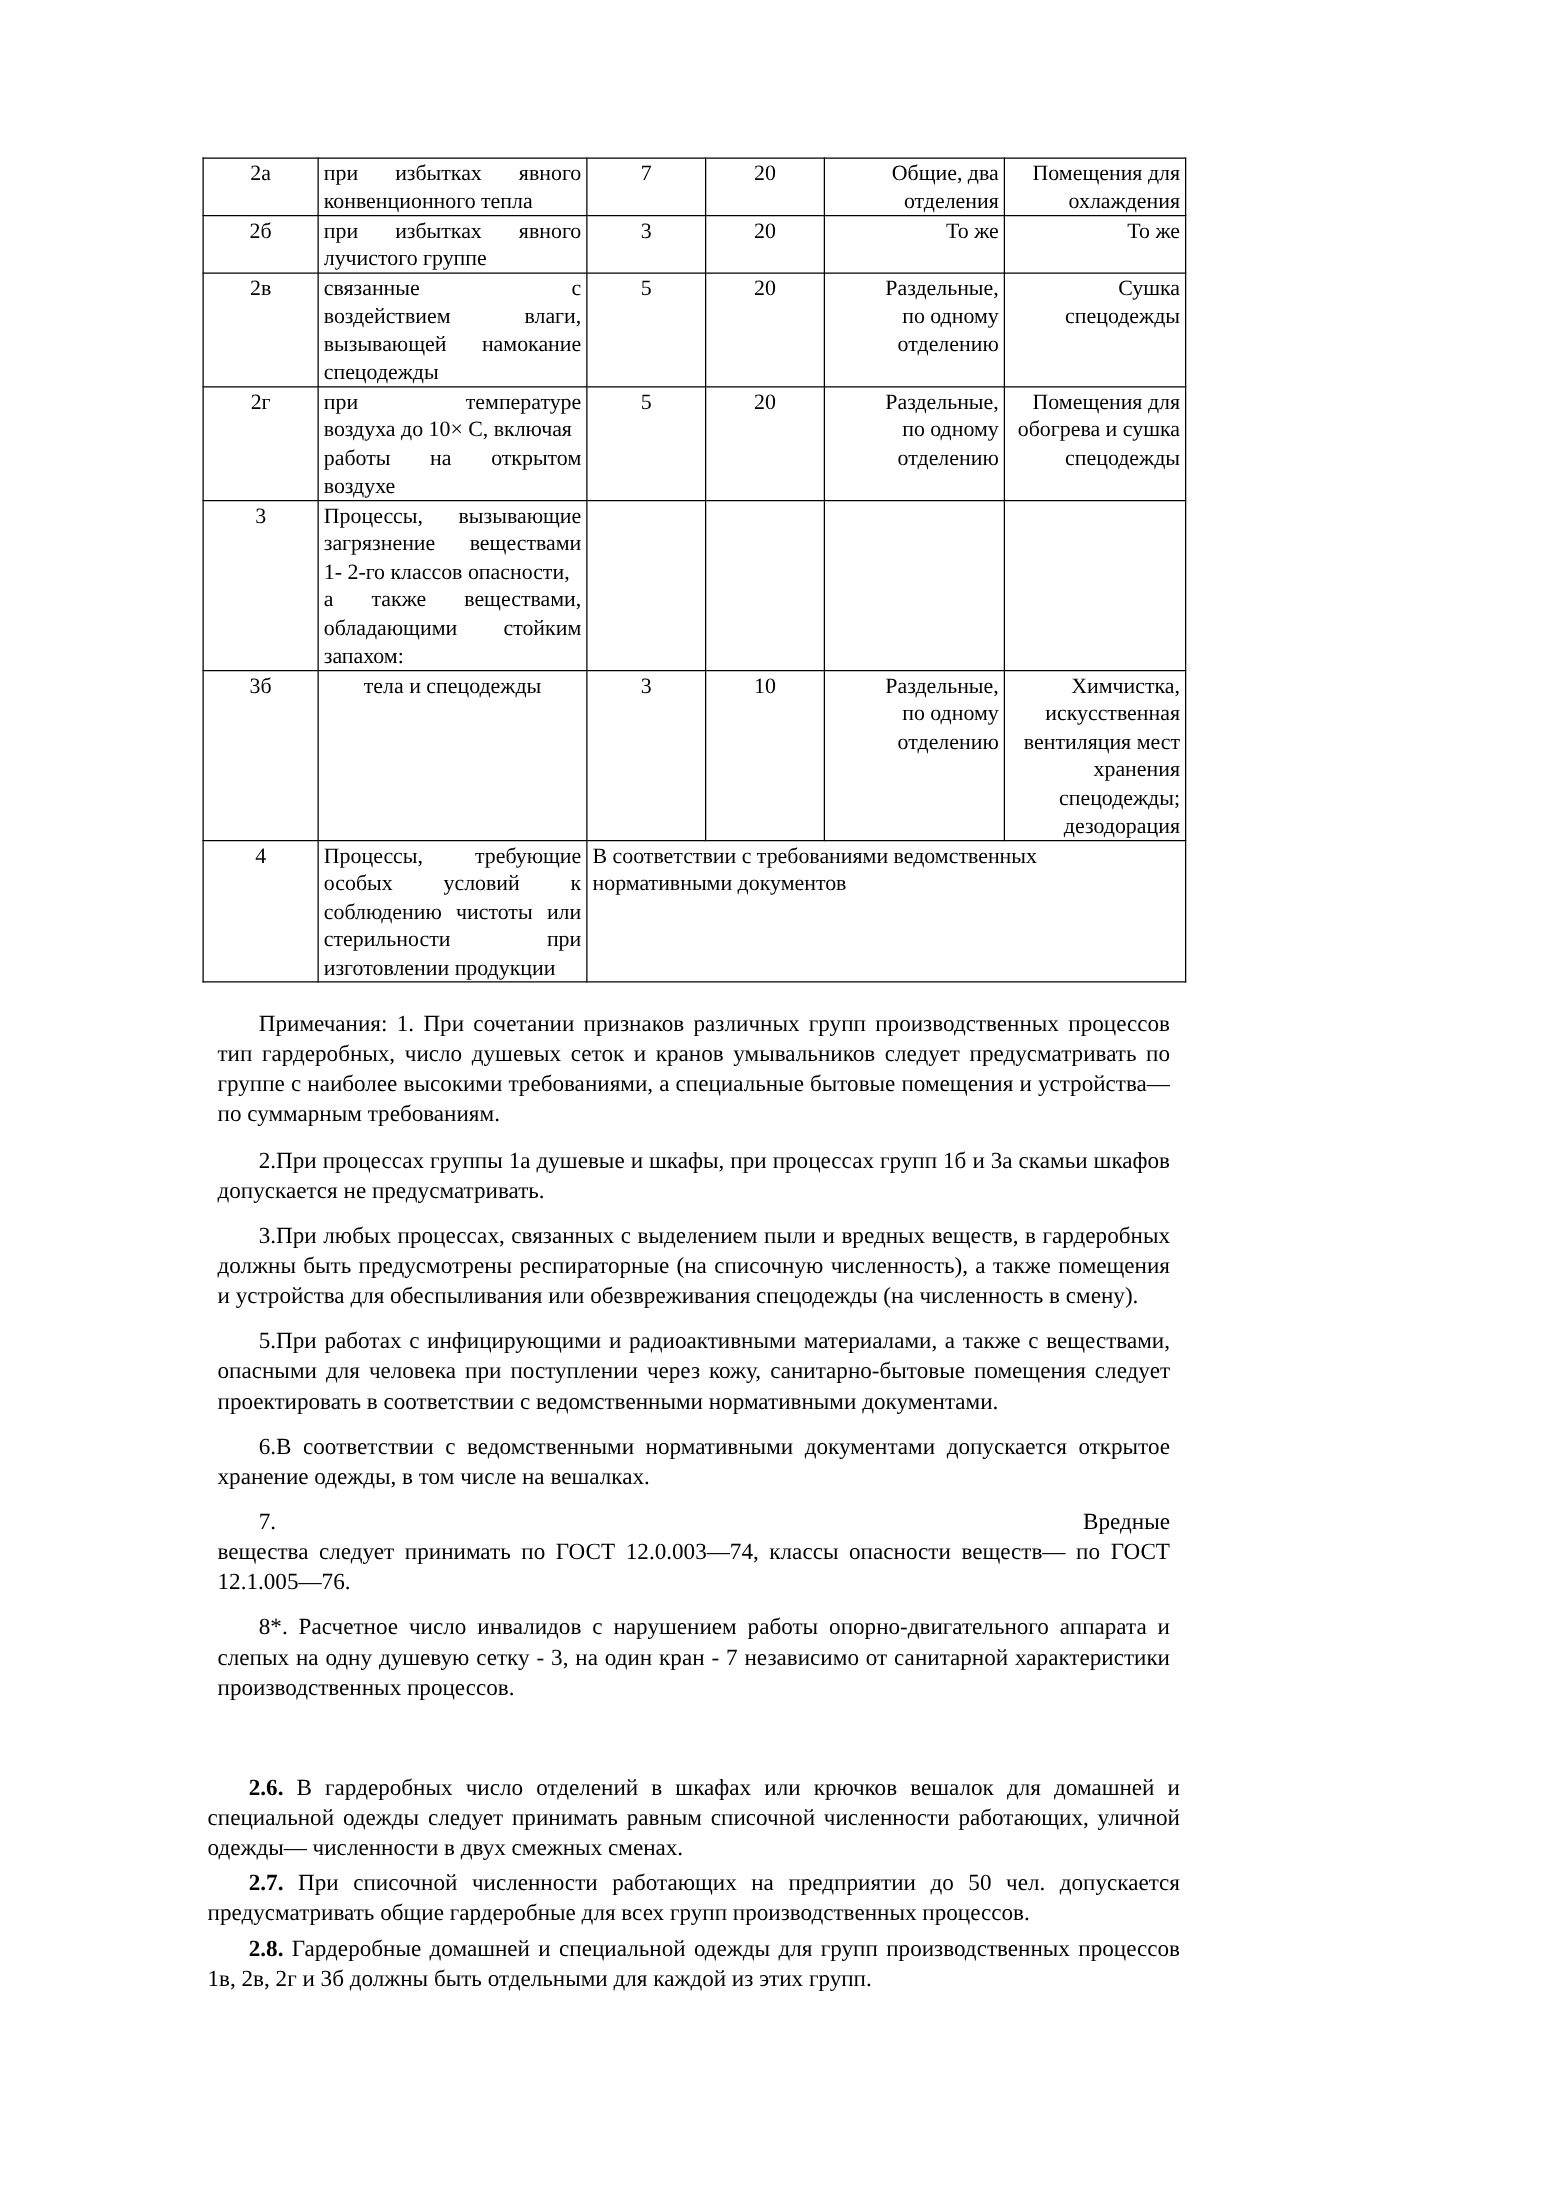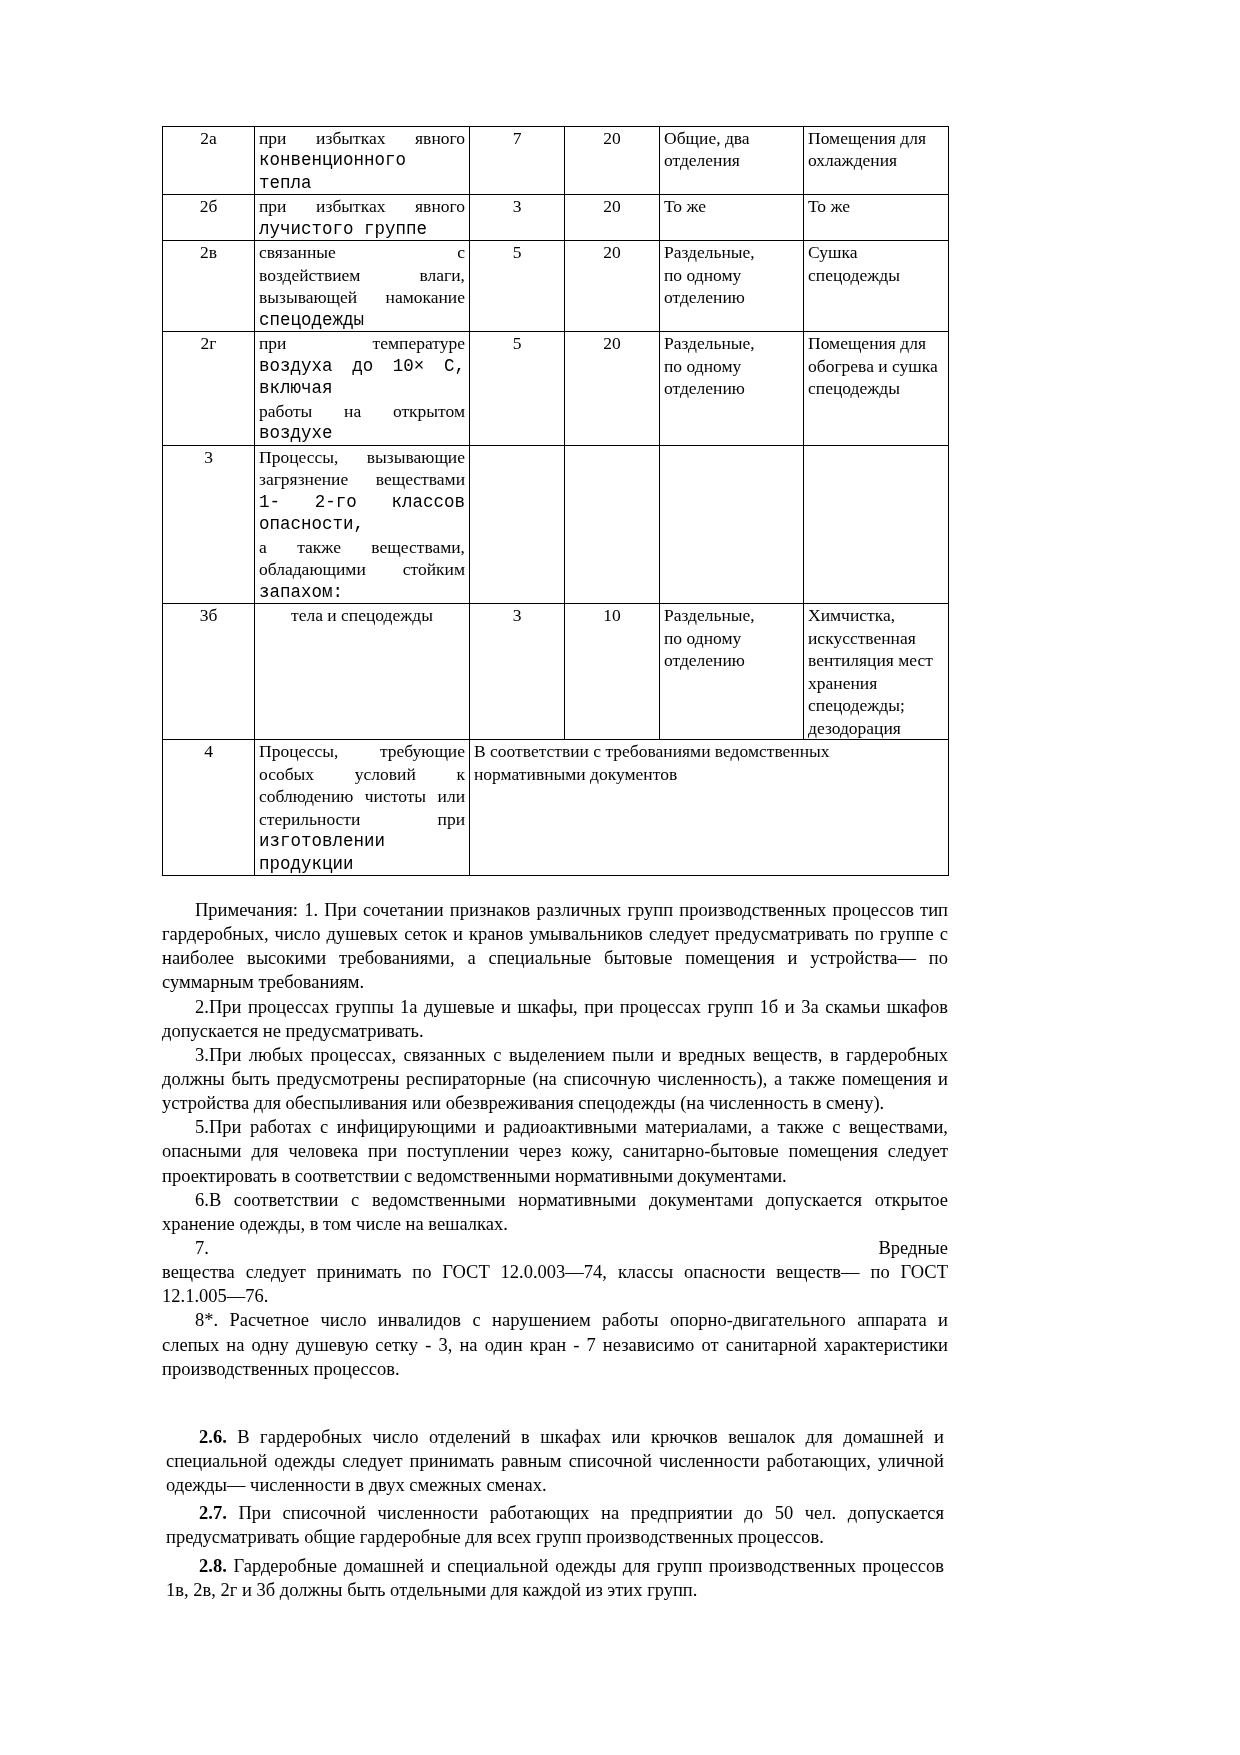--- a/index.html
+++ b/index.html
@@ -58,34 +58,34 @@
   }
   td.desc {
     text-align: justify;
     text-align-last: justify;
     hyphens: none;
     border-top: 0;
     border-bottom: 0;
     border-left-width: 1.6px;
     border-right-width: 1.6px;
   }
-  td.desc .lastline { text-align-last: left; font-family: Liberation Mono, monospace; }
+  td.desc .lastline { text-align-last: left; }
   td.num {
     text-align: center;
     border-top: 0;
     border-bottom: 0;
     border-left-width: 0;
     border-right-width: 1.6px;
   }
   td.numfirst {
     border-left-width: 0;
     border-right-width: 1.6px;
   }
   td.ward, td.extra {
-    text-align: left;
+    text-align: right;
     border-top: 0;
     border-bottom: 0;
     border-left-width: 0;
     border-right-width: 1.6px;
   }
   td.extra { border-right-width: 1.6px; }
 
   
   table.spec tr.first > td { border-top: 1.6px solid #000; }
   table.spec tr.last > td  { border-bottom: 1.6px solid #000; }
@@ -103,21 +103,21 @@
 
   
   .notes {
     margin-top: 22px;
     font-size: 18.5px;
     line-height: 1.305;
     text-align: justify;
     hyphens: none;
   }
   .notes p {
-    margin: 0;
+    margin: 12px;
     text-indent: 33px;
   }
   .notes p.noindent { text-indent: 0; }
   .gap { height: 22px; }
   .clauses p { margin: 4px; text-indent: 33px; text-align: justify; }
   b.num { font-weight: bold; }
   .spread {
     display: block;
     text-align: justify;
     text-align-last: justify;

